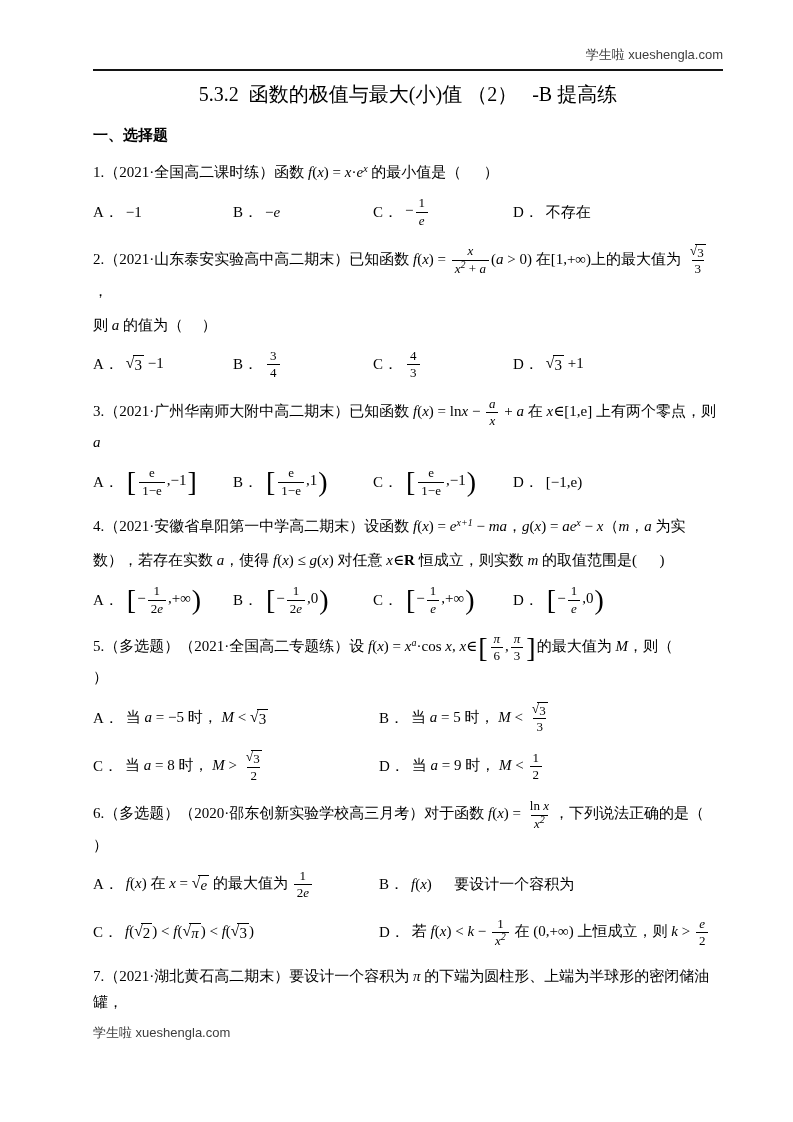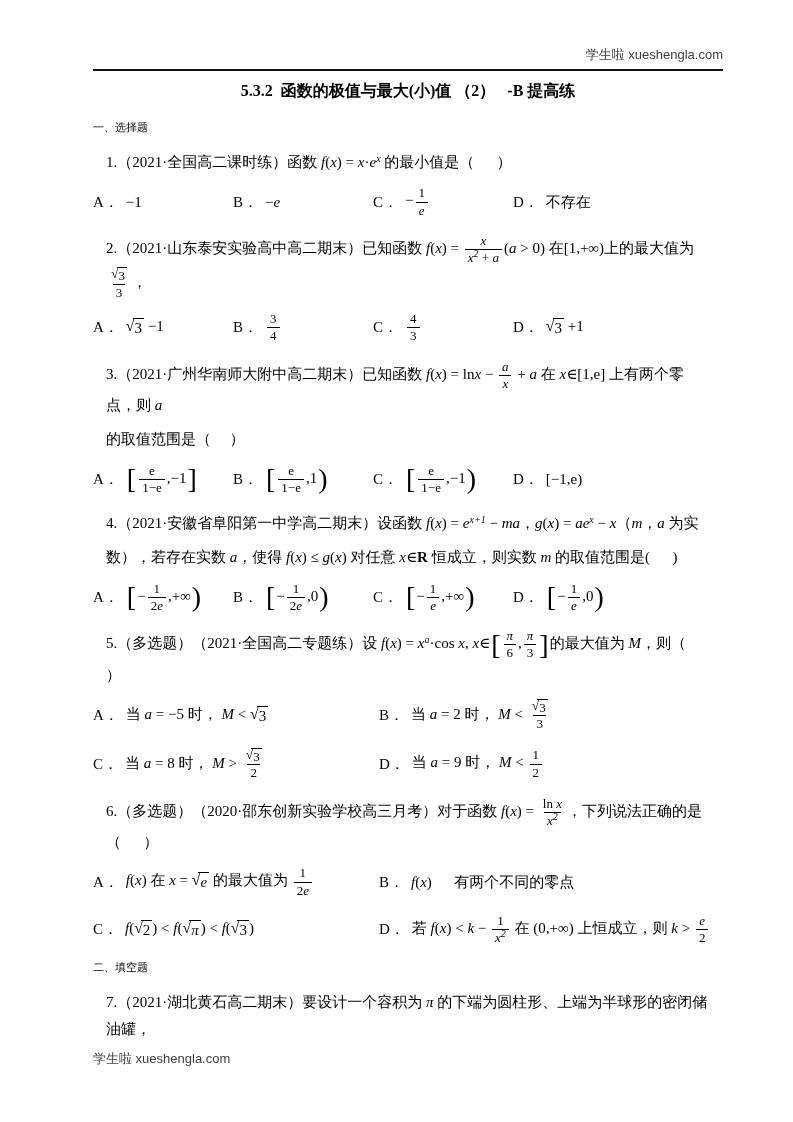--- a/index.html
+++ b/index.html
@@ -5,24 +5,24 @@
   html,body{margin:0;padding:0;background:#ffffff;}
   .page{
     width:793px;height:1122px;box-sizing:border-box;
     padding:46px 70px 0 93px;
     font-family:"Liberation Serif","DejaVu Serif",serif;
     color:#000;font-size:15px;position:relative;background:#fff;
   }
   .site-header{text-align:right;font-family:"Liberation Sans","DejaVu Sans",sans-serif;
     font-size:13px;color:#3c3c3c;margin:0 0 5px 0;}
   .rule{border-top:2px solid #141414;margin:0 0 10px 0;}
-  .title{font-size:16px;font-weight:bold;text-align:center;margin:8px 0 18px 0;white-space:pre-wrap;}
-  .section{font-weight:normal;font-size:11px;margin:12px 0 14px 0;}
+  .title{font-size:20px;font-weight:normal;text-align:center;margin:8px 0 18px 0;white-space:pre-wrap;}
+  .section{font-weight:bold;font-size:15px;margin:12px 0 14px 0;}
   .q{margin-bottom:6px;}
-  .qline{line-height:1.75;margin:8px 13px;white-space:pre-wrap;}
+  .qline{line-height:1.75;margin:8px 0;white-space:pre-wrap;}
   .opt-row{display:flex;align-items:center;margin:10px 0 14px 0;}
   .opt{display:flex;align-items:center;white-space:pre-wrap;}
   .opt4 > .opt{width:140px;}
   .opt4 > .opt:last-child{flex:1;}
   .opt2 > .opt{width:286px;}
   .opt2 > .opt:last-child{flex:1;}
   .opt-label{margin-right:7px;}
   .opt-body{display:inline-block;}
   .site-footer{font-family:"Liberation Sans","DejaVu Sans",sans-serif;
     font-size:13px;color:#3c3c3c;margin-top:6px;}
@@ -75,20 +75,21 @@
         <span class="opt-body" data-bind-math="questions.q1.options.3.tokens"><span class="mt">不存在</span></span>
       </div>
     </div>
   </div>
 
   <div class="q">
     <div class="qline" data-bind-math="questions.q2.lines.0"><span class="mt">2.（2021·山东泰安实验高中高二期末）已知函数 </span><span class="mi">f</span><span class="mt">(</span><span class="mi">x</span><span class="mt">) = </span><span class="mf"><span class="mfn"><span class="mi">x</span></span><span class="mfd"><span class="mi">x</span><span class="ms">2</span><span class="mt"> + </span><span class="mi">a</span></span></span><span class="mt">(</span><span class="mi">a</span><span class="mt"> &gt; 0) 在[1,+∞)上的最大值为 </span><span class="mf"><span class="mfn"><span class="mr">
               <span class="mrs">√</span>
               <span class="mrb">3</span>
             </span></span><span class="mfd"><span class="mt">3</span></span></span><span class="mt">，</span></div>
+    <div class="qline" data-bind-math="questions.q2.lines.1"><span class="mt">则 </span><span class="mi">a</span><span class="mt"> 的值为（     ）</span></div>
     <div class="opt-row opt4">
       <div class="opt">
         <span class="opt-label" data-bind="questions.q2.options.0.label">A．</span>
         <span class="opt-body" data-bind-math="questions.q2.options.0.tokens"><span class="mr">
               <span class="mrs">√</span>
               <span class="mrb">3</span>
             </span><span class="mt"> −1</span></span>
       </div>
       <div class="opt">
         <span class="opt-label" data-bind="questions.q2.options.1.label">B．</span>
@@ -103,21 +104,20 @@
         <span class="opt-body" data-bind-math="questions.q2.options.3.tokens"><span class="mr">
               <span class="mrs">√</span>
               <span class="mrb">3</span>
             </span><span class="mt"> +1</span></span>
       </div>
     </div>
   </div>
 
   <div class="q">
     <div class="qline" data-bind-math="questions.q3.lines.0"><span class="mt">3.（2021·广州华南师大附中高二期末）已知函数 </span><span class="mi">f</span><span class="mt">(</span><span class="mi">x</span><span class="mt">) = ln</span><span class="mi">x</span><span class="mt"> − </span><span class="mf"><span class="mfn"><span class="mi">a</span></span><span class="mfd"><span class="mi">x</span></span></span><span class="mt"> + </span><span class="mi">a</span><span class="mt"> 在 </span><span class="mi">x</span><span class="mt">∈[1,e] 上有两个零点，则 </span><span class="mi">a</span></div>
-    <div class="qline" data-bind-math="questions.q3.lines.1"><span class="mt">的取值范围是（     ）</span></div>
     <div class="opt-row opt4">
       <div class="opt">
         <span class="opt-label" data-bind="questions.q3.options.0.label">A．</span>
         <span class="opt-body" data-bind-math="questions.q3.options.0.tokens"><span class="mg">[</span><span class="mf"><span class="mfn"><span class="mt">e</span></span><span class="mfd"><span class="mt">1−e</span></span></span><span class="mt">,−1</span><span class="mg">]</span></span>
       </div>
       <div class="opt">
         <span class="opt-label" data-bind="questions.q3.options.1.label">B．</span>
         <span class="opt-body" data-bind-math="questions.q3.options.1.tokens"><span class="mg">[</span><span class="mf"><span class="mfn"><span class="mt">e</span></span><span class="mfd"><span class="mt">1−e</span></span></span><span class="mt">,1</span><span class="mg">)</span></span>
       </div>
       <div class="opt">
@@ -159,21 +159,21 @@
     <div class="opt-row opt2">
       <div class="opt">
         <span class="opt-label" data-bind="questions.q5.options.0.label">A．</span>
         <span class="opt-body" data-bind-math="questions.q5.options.0.tokens"><span class="mt">当 </span><span class="mi">a</span><span class="mt"> = −5 时， </span><span class="mi">M</span><span class="mt"> &lt; </span><span class="mr">
               <span class="mrs">√</span>
               <span class="mrb">3</span>
             </span></span>
       </div>
       <div class="opt">
         <span class="opt-label" data-bind="questions.q5.options.1.label">B．</span>
-        <span class="opt-body" data-bind-math="questions.q5.options.1.tokens"><span class="mt">当 </span><span class="mi">a</span><span class="mt"> = 2 时， </span><span class="mi">M</span><span class="mt"> &lt; </span><span class="mf"><span class="mfn"><span class="mr">
+        <span class="opt-body" data-bind-math="questions.q5.options.1.tokens"><span class="mt">当 </span><span class="mi">a</span><span class="mt"> = 5 时， </span><span class="mi">M</span><span class="mt"> &lt; </span><span class="mf"><span class="mfn"><span class="mr">
                   <span class="mrs">√</span>
                   <span class="mrb">3</span>
                 </span></span><span class="mfd"><span class="mt">3</span></span></span></span>
       </div>
     </div>
     <div class="opt-row opt2">
       <div class="opt">
         <span class="opt-label" data-bind="questions.q5.options.2.label">C．</span>
         <span class="opt-body" data-bind-math="questions.q5.options.2.tokens"><span class="mt">当 </span><span class="mi">a</span><span class="mt"> = 8 时， </span><span class="mi">M</span><span class="mt"> &gt; </span><span class="mf"><span class="mfn"><span class="mr">
                   <span class="mrs">√</span>
@@ -192,21 +192,21 @@
     <div class="opt-row opt2">
       <div class="opt">
         <span class="opt-label" data-bind="questions.q6.options.0.label">A．</span>
         <span class="opt-body" data-bind-math="questions.q6.options.0.tokens"><span class="mi">f</span><span class="mt">(</span><span class="mi">x</span><span class="mt">) 在 </span><span class="mi">x</span><span class="mt"> = </span><span class="mr">
               <span class="mrs">√</span>
               <span class="mrb"><span class="mi">e</span></span>
             </span><span class="mt"> 的最大值为 </span><span class="mf"><span class="mfn"><span class="mt">1</span></span><span class="mfd"><span class="mt">2</span><span class="mi">e</span></span></span></span>
       </div>
       <div class="opt">
         <span class="opt-label" data-bind="questions.q6.options.1.label">B．</span>
-        <span class="opt-body" data-bind-math="questions.q6.options.1.tokens"><span class="mi">f</span><span class="mt">(</span><span class="mi">x</span><span class="mt">)      有两个不同的零点</span></span>
+        <span class="opt-body" data-bind-math="questions.q6.options.1.tokens"><span class="mi">f</span><span class="mt">(</span><span class="mi">x</span><span class="mt">)      要设计一个容积为</span></span>
       </div>
     </div>
     <div class="opt-row opt2">
       <div class="opt">
         <span class="opt-label" data-bind="questions.q6.options.2.label">C．</span>
         <span class="opt-body" data-bind-math="questions.q6.options.2.tokens"><span class="mi">f</span><span class="mt">(</span><span class="mr">
               <span class="mrs">√</span>
               <span class="mrb">2</span>
             </span><span class="mt">) &lt; </span><span class="mi">f</span><span class="mt">(</span><span class="mr">
               <span class="mrs">√</span>
@@ -216,21 +216,20 @@
               <span class="mrb">3</span>
             </span><span class="mt">)</span></span>
       </div>
       <div class="opt">
         <span class="opt-label" data-bind="questions.q6.options.3.label">D．</span>
         <span class="opt-body" data-bind-math="questions.q6.options.3.tokens"><span class="mt">若 </span><span class="mi">f</span><span class="mt">(</span><span class="mi">x</span><span class="mt">) &lt; </span><span class="mi">k</span><span class="mt"> − </span><span class="mf"><span class="mfn"><span class="mt">1</span></span><span class="mfd"><span class="mi">x</span><span class="ms">2</span></span></span><span class="mt"> 在 (0,+∞) 上恒成立，则 </span><span class="mi">k</span><span class="mt"> &gt; </span><span class="mf"><span class="mfn"><span class="mi">e</span></span><span class="mfd"><span class="mt">2</span></span></span></span>
       </div>
     </div>
   </div>
 
-  <div class="section" data-bind="page.section2">二、填空题</div>
 
   <div class="q">
     <div class="qline" data-bind-math="questions.q7.lines.0"><span class="mt">7.（2021·湖北黄石高二期末）要设计一个容积为 </span><span class="mi">π</span><span class="mt"> 的下端为圆柱形、上端为半球形的密闭储油罐，</span></div>
   </div>
 
   <div class="site-footer">
     <span data-bind="page.footer_site">学生啦 xueshengla.com</span>
   </div>
 
 </div>

